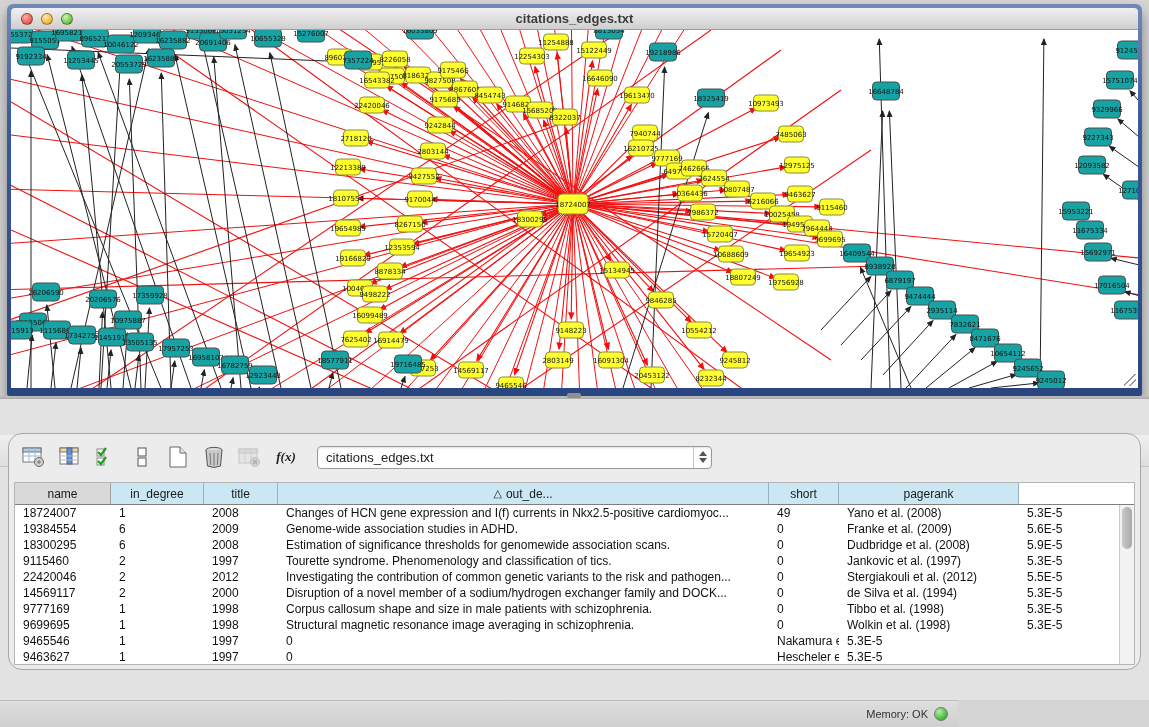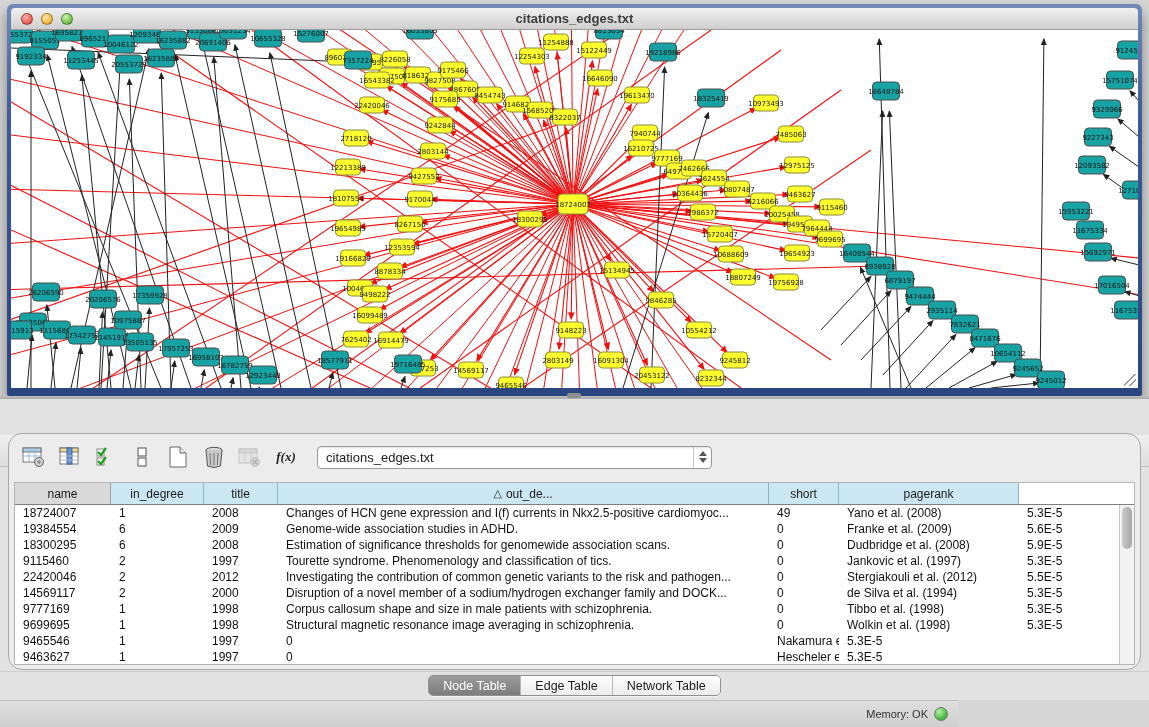--- a/index.html
+++ b/index.html
@@ -1038,25 +1038,18 @@
             <div class="cell">Hescheler et al. (1997)</div>
             <div class="cell">5.3E-5</div>
           </div>
         </div>
       <div class="vscroll">
         <div class="thumb"></div>
       </div>
     </div>
   </div>
 
-  <div class="tabs-row">
-    <div class="seg" id="seg-tabs">
-        <button class="active">Node Table</button>
-        <button class="">Edge Table</button>
-        <button class="">Network Table</button>
-      </div>
-  </div>
 </div>
 
 <div class="statusbar">
   <span class="mem-label">Memory: OK</span>
   <span class="mem-dot"></span>
 </div>
 
 </body></html>

